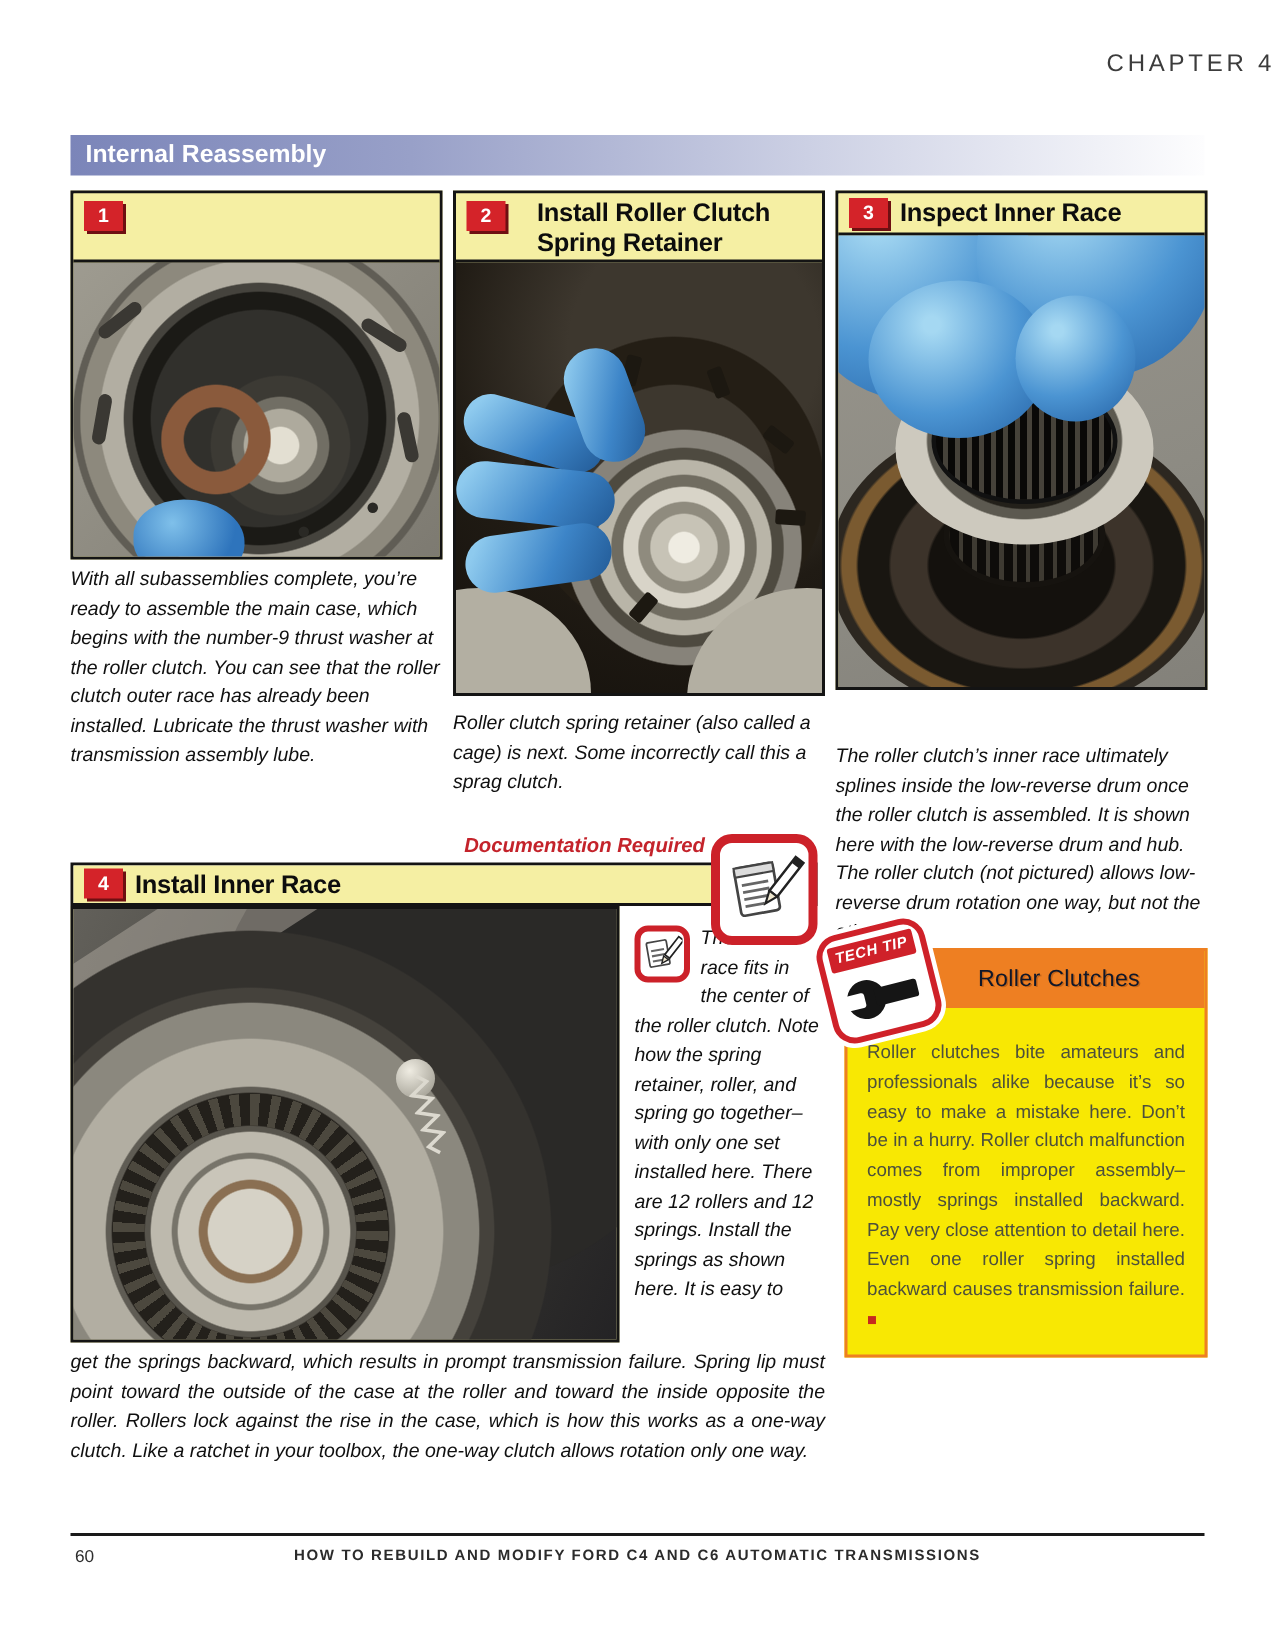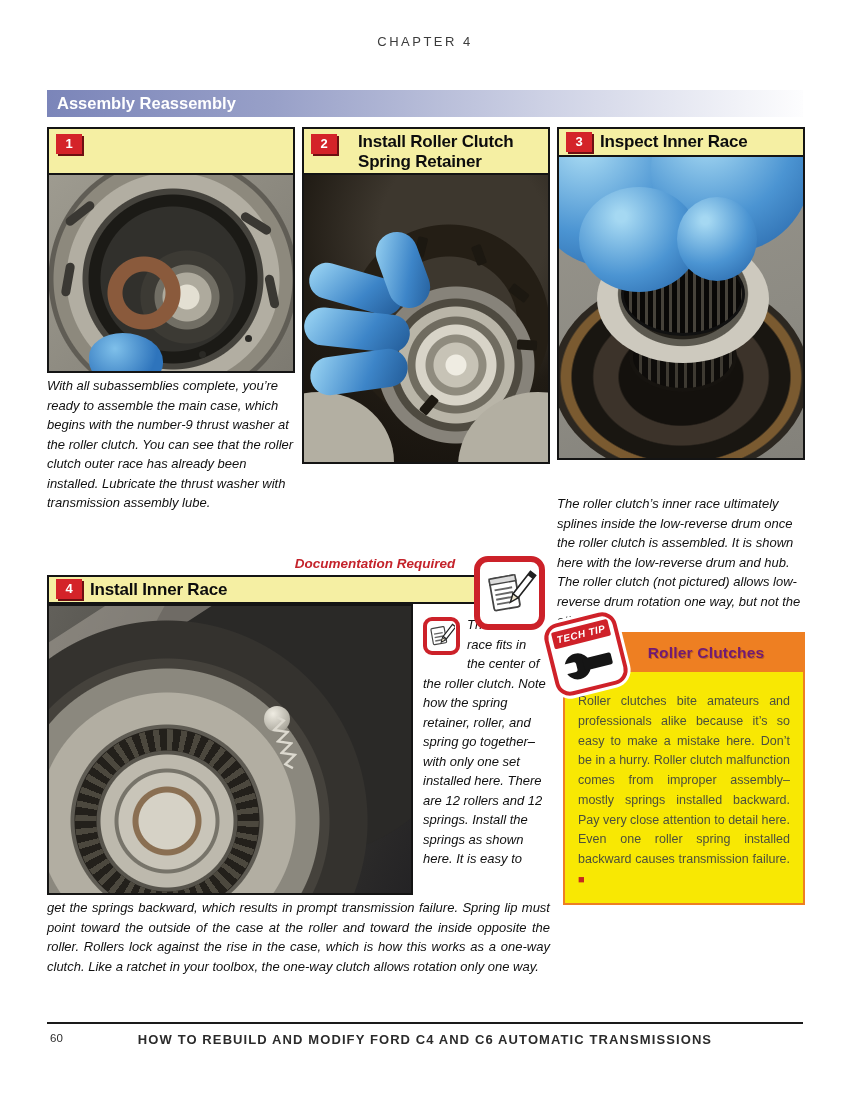--- a/index.html
+++ b/index.html
@@ -1,21 +1,21 @@
 <!DOCTYPE html>
 <html><head>
 <meta charset="utf-8">
 <style>
   html,body{margin:0;padding:0;background:#ffffff;}
   #page{position:relative;width:850px;height:1100px;background:#ffffff;overflow:hidden;
         font-family:"Liberation Sans", sans-serif;color:#111;}
 
   
-  .chapter{position:absolute;top:34px;left:0;width:100%;text-align:center;
-           font-size:13px;letter-spacing:2.5px;color:#3c3c3c;font-weight:500;}
+  .chapter{position:absolute;top:34px;left:0;width:100%;text-align:right;
+           font-size:16px;letter-spacing:2.5px;color:#3c3c3c;font-weight:500;}
   .banner{position:absolute;left:47px;top:90px;width:756px;height:27px;
           background:linear-gradient(to right,#7b85b9 0%,#98a0c8 30%,#ccd0e4 65%,#fdfdfe 100%);
           color:#ffffff;font-weight:bold;font-size:16.5px;line-height:27px;padding-left:10px;
           box-sizing:border-box;}
 
   
   .card{position:absolute;border:2px solid #141414;background:#f5efa3;box-sizing:border-box;}
   .step-header{background:#f5efa3;display:flex;align-items:flex-start;padding:3px 4px 2px 5px;box-sizing:border-box;}
   .badge{flex:0 0 auto;width:26px;height:20px;background:#d42329;color:#fff;font-weight:bold;
          font-size:13px;text-align:center;line-height:20px;margin:2px 8px 0 2px;
@@ -71,57 +71,57 @@
     background:repeating-conic-gradient(#4c483e 0 4deg, rgba(0,0,0,0) 4deg 9deg);
     -webkit-mask:radial-gradient(circle, rgba(0,0,0,0) 0 70px, #000 71px 92px, rgba(0,0,0,0) 93px);
             mask:radial-gradient(circle, rgba(0,0,0,0) 0 70px, #000 71px 92px, rgba(0,0,0,0) 93px);}
   .p4roller{position:absolute;left:215px;top:100px;width:26px;height:26px;border-radius:50%;
     background:radial-gradient(circle at 35% 30%,#efece2,#a8a59a 80%);}
   .p4spring{position:absolute;left:206px;top:128px;transform:rotate(72deg);}
   .p4band{position:absolute;left:-40px;top:-10px;width:240px;height:58px;background:#a7a399;opacity:.55;
     transform:rotate(-33deg);border-radius:30px;}
 
   
-  .doc-label{position:absolute;left:280px;top:556px;width:190px;text-align:center;
+  .doc-label{position:absolute;left:280px;top:556px;width:190px;text-align:right;
     color:#c4232b;font-weight:bold;font-style:italic;font-size:13.5px;}
   .doc-icon{box-sizing:border-box;background:#fff;border:6px solid #cc2129;border-radius:14px;}
   .doc-icon-large{position:absolute;left:474px;top:556px;width:71px;height:74px;z-index:5;}
   .doc-icon-small{float:left;width:37px;height:38px;border-width:4px;border-radius:9px;margin:2px 7px 2px 0;}
 
   
   .tip-box{position:absolute;left:563px;top:632px;width:242px;border:2px solid #ee7f22;box-sizing:border-box;background:#f8e803;}
   .tip-header{background:#ee7f22;height:38px;line-height:38px;text-align:center;padding-left:44px;
-    color:#701a75;font-weight:bold;font-size:15.5px;letter-spacing:.2px;text-shadow:1px 1px 0 rgba(120,50,0,.35);}
+    color:#0f172a;font-weight:normal;font-size:15.5px;letter-spacing:.2px;text-shadow:1px 1px 0 rgba(120,50,0,.35);}
   .tip-body{padding:20px 13px 13px;font-size:12.5px;line-height:1.58;color:#4d503c;text-align:justify;}
   .tip-end{color:#c62a1e;font-size:11px;}
   .tip-badge{position:absolute;left:-16px;top:-17px;width:74px;height:74px;background:#fff;
     border:4px solid #cf2129;border-radius:15px;transform:rotate(-14deg);box-shadow:0 0 0 3px #ffffff;
     box-sizing:border-box;z-index:6;}
   .tip-badge-banner{margin:4px 4px 0;height:17px;background:#cf2129;border-radius:2px;color:#fff;
     font-weight:bold;font-style:italic;font-size:10px;letter-spacing:.5px;text-align:center;line-height:17px;}
   .wrench{position:relative;width:48px;height:26px;margin:9px auto 0;}
   .wrench .head{position:absolute;left:0;top:0;width:26px;height:26px;background:#151515;border-radius:50%;}
   .wrench .gap{position:absolute;left:-7px;top:8px;width:19px;height:10px;background:#fff;border-radius:2px;}
   .wrench .handle{position:absolute;left:19px;top:7px;width:29px;height:12px;background:#151515;border-radius:2px;}
 
   
   .footer-rule{position:absolute;left:47px;top:1022px;width:756px;border-top:2px solid #1a1a1a;}
   .footer-page{position:absolute;left:50px;top:1032px;font-size:11.5px;color:#2e2e2e;}
   .footer-title{position:absolute;left:0;top:1032px;width:100%;text-align:center;font-weight:bold;
-    font-size:13px;letter-spacing:1.1px;color:#2b2b2b;}
+    font-size:10px;letter-spacing:1.1px;color:#2b2b2b;}
 </style>
 </head>
 <body>
 
 <div id="page">
 
   <div class="chapter">CHAPTER 4</div>
 
   <div class="banner">
-    <span>Assembly Reassembly</span>
+    <span>Internal Reassembly</span>
   </div>
 
   <div class="card" style="left:47px;top:127px;width:248px;">
     <div class="step-header" style="height:44px;">
       <div class="badge">1</div>
     </div>
     <div class="photo photo1">
       <div class="slot" style="left:14px;top:34px;transform:rotate(-38deg);"></div>
       <div class="slot" style="left:190px;top:44px;transform:rotate(32deg);"></div>
       <div class="slot" style="left:206px;top:112px;transform:rotate(78deg);"></div>
@@ -145,20 +145,21 @@
       <div class="cagefinger" style="left:170px;top:70px;transform:rotate(-20deg);"></div>
       <div class="cagefinger" style="left:210px;top:108px;transform:rotate(-52deg);"></div>
       <div class="cagefinger" style="left:218px;top:160px;transform:rotate(-86deg);"></div>
       <div class="cagefinger" style="left:120px;top:220px;transform:rotate(40deg);"></div>
       <div class="finger" style="left:4px;top:96px;width:96px;height:36px;transform:rotate(16deg);"></div>
       <div class="finger" style="left:0px;top:136px;width:106px;height:38px;transform:rotate(6deg);"></div>
       <div class="finger" style="left:6px;top:178px;width:98px;height:38px;transform:rotate(-8deg);"></div>
       <div class="finger" style="left:78px;top:56px;width:42px;height:78px;transform:rotate(-20deg);"></div>
     </div>
   </div>
+  <div class="caption" style="left:302px;top:472px;width:251px;">Roller clutch spring retainer (also called a cage) is next. Some incorrectly call this a sprag clutch.</div>
 
   <div class="card" style="left:557px;top:127px;width:248px;">
     <div class="step-header" style="height:26px;padding-top:2px;">
       <div class="badge" style="margin-top:1px;">3</div>
       <div class="step-title" style="line-height:22px;">Inspect Inner Race</div>
     </div>
     <div class="photo photo3">
       <div class="p3drum"></div>
       <div class="p3hub"></div>
       <div class="p3race"></div>

